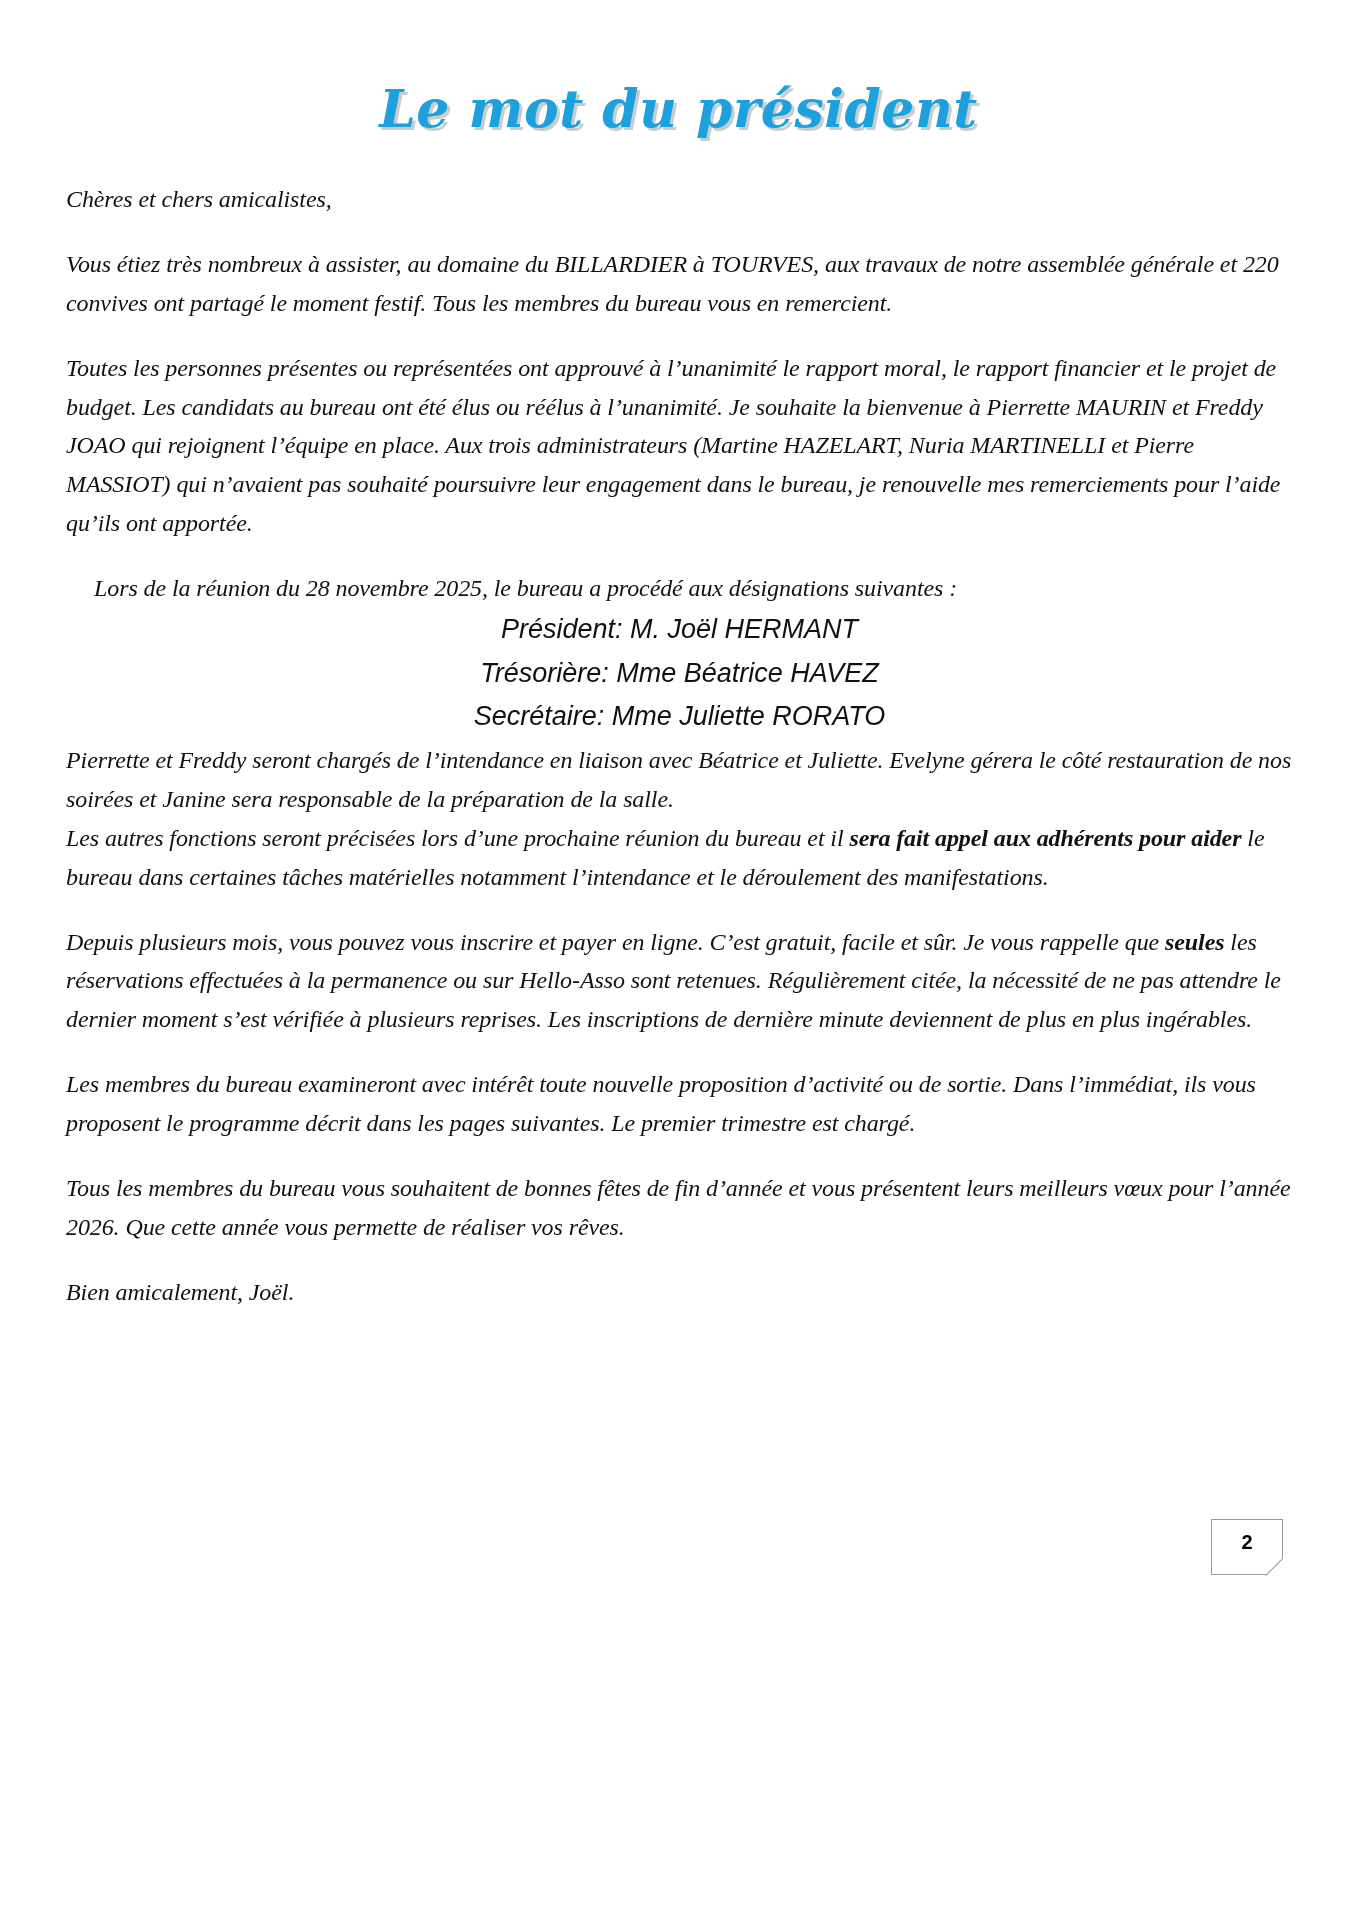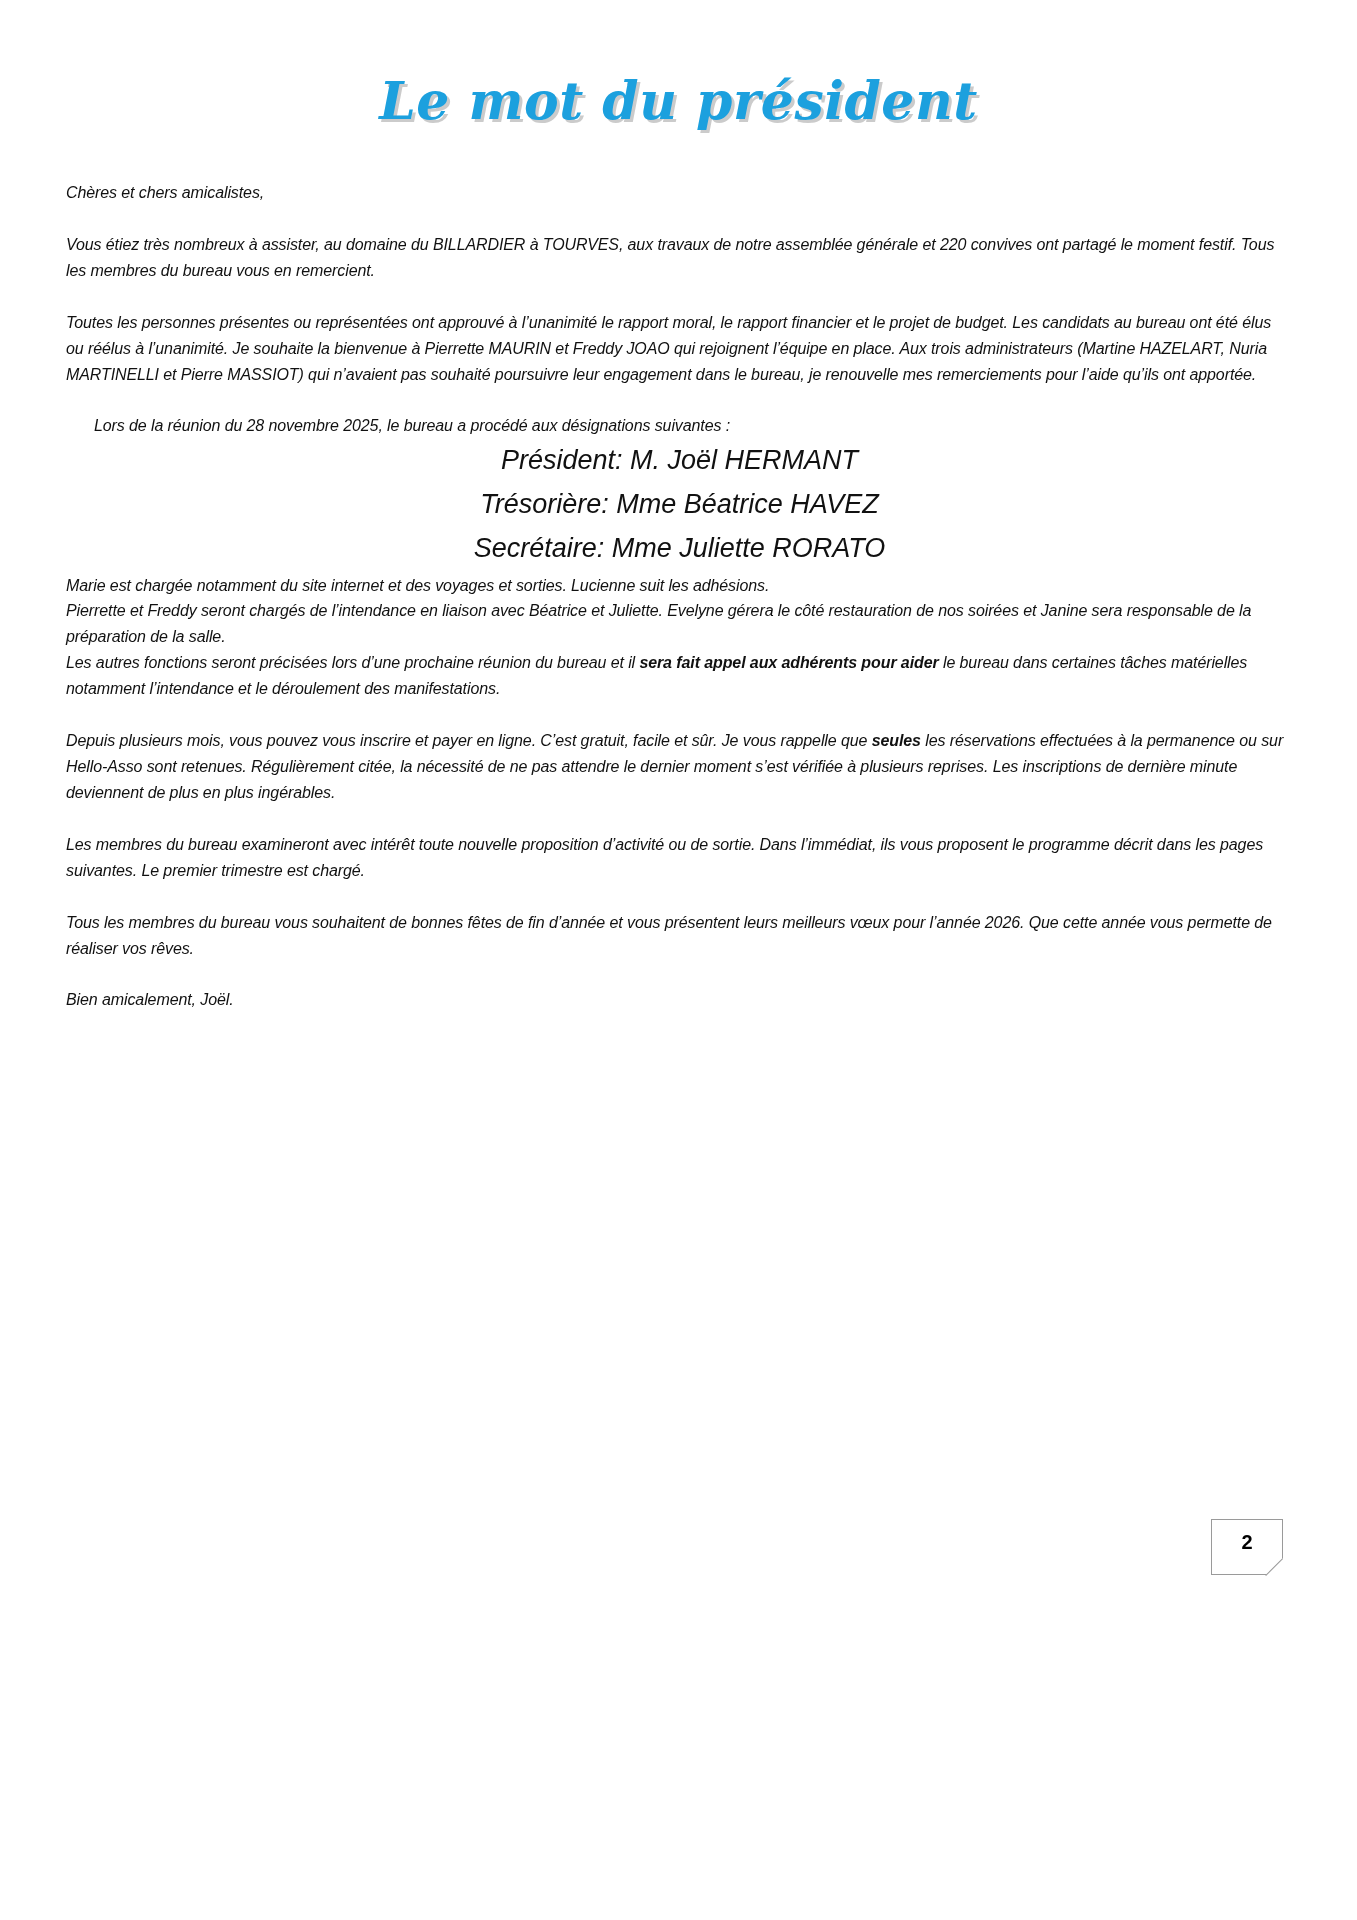--- a/index.html
+++ b/index.html
@@ -6,21 +6,21 @@
     margin: 0;
     padding: 0;
     background: #ffffff;
   }
   .page {
     position: relative;
     width: 1357px;
     height: 1920px;
     background: #ffffff;
     box-sizing: border-box;
-    padding: 8px;
+    padding: 16px;
     overflow: hidden;
     font-family: "Liberation Sans", sans-serif;
     color: #000000;
   }
 
   
   .title-wrap {
     width: 100%;
     text-align: center;
     padding-top: 62px;
@@ -38,23 +38,23 @@
   }
 
   
   .body-col {
     position: absolute;
     left: 66px;
     top: 180px;
     width: 1227px;
   }
   p.para {
-    font-family: Liberation Sans, sans-serif;
+    font-family: Liberation Serif, serif;
     font-style: italic;
-    font-size: 16px;
+    font-size: 24px;
     line-height: 1.62;
     margin: 0 0 26px 0;
     color: #111111;
     text-align: left;
     letter-spacing: -0.1px;
   }
   p.tight {
     margin-bottom: 0;
     margin-left: 28px;
   }
@@ -140,21 +140,20 @@
     <p class="para">Toutes les personnes présentes ou représentées ont approuvé à l’unanimité le rapport moral, le rapport financier et le projet de budget. Les candidats au bureau ont été élus ou réélus à l’unanimité. Je souhaite la bienvenue à Pierrette MAURIN et Freddy JOAO qui rejoignent l’équipe en place. Aux trois administrateurs (Martine HAZELART, Nuria MARTINELLI et Pierre MASSIOT) qui n’avaient pas souhaité poursuivre leur engagement dans le bureau, je renouvelle mes remerciements pour l’aide qu’ils ont apportée.</p>
 
     <p class="para tight">Lors de la réunion du 28 novembre 2025, le bureau a procédé aux désignations suivantes :</p>
 
     <div class="designations">
       <div>Président: M. Joël HERMANT</div>
       <div>Trésorière: Mme Béatrice HAVEZ</div>
       <div>Secrétaire: Mme Juliette RORATO</div>
     </div>
 
-    <p class="para tight-block">Marie est chargée notamment du site internet et des voyages et sorties. Lucienne suit les adhésions.</p>
 
     <p class="para tight-block">Pierrette et Freddy seront chargés de l’intendance en liaison avec Béatrice et Juliette. Evelyne gérera le côté restauration de nos soirées et Janine sera responsable de la préparation de la salle.</p>
 
     <p class="para"><span>Les autres fonctions seront précisées lors d’une prochaine réunion du bureau et il </span><b class="strong">sera fait appel aux adhérents pour aider</b><span> le bureau dans certaines tâches matérielles notamment l’intendance et le déroulement des manifestations.</span></p>
 
     <p class="para"><span>Depuis plusieurs mois, vous pouvez vous inscrire et payer en ligne. C’est gratuit, facile et sûr.  Je vous rappelle que </span><b class="strong-up">seules</b><span> les réservations effectuées à la permanence ou sur Hello-Asso sont retenues. Régulièrement citée, la nécessité de ne pas attendre le dernier moment s’est vérifiée à plusieurs reprises. Les inscriptions de dernière minute deviennent de plus en plus ingérables.</span></p>
 
     <p class="para">Les membres du bureau examineront avec intérêt toute nouvelle proposition d’activité ou de sortie. Dans l’immédiat, ils vous proposent le programme décrit dans les pages suivantes. Le premier trimestre est chargé.</p>
 
     <p class="para">Tous les membres du bureau vous souhaitent de bonnes fêtes de fin d’année et vous présentent leurs meilleurs vœux pour l’année 2026. Que cette année vous permette de réaliser vos rêves.</p>

